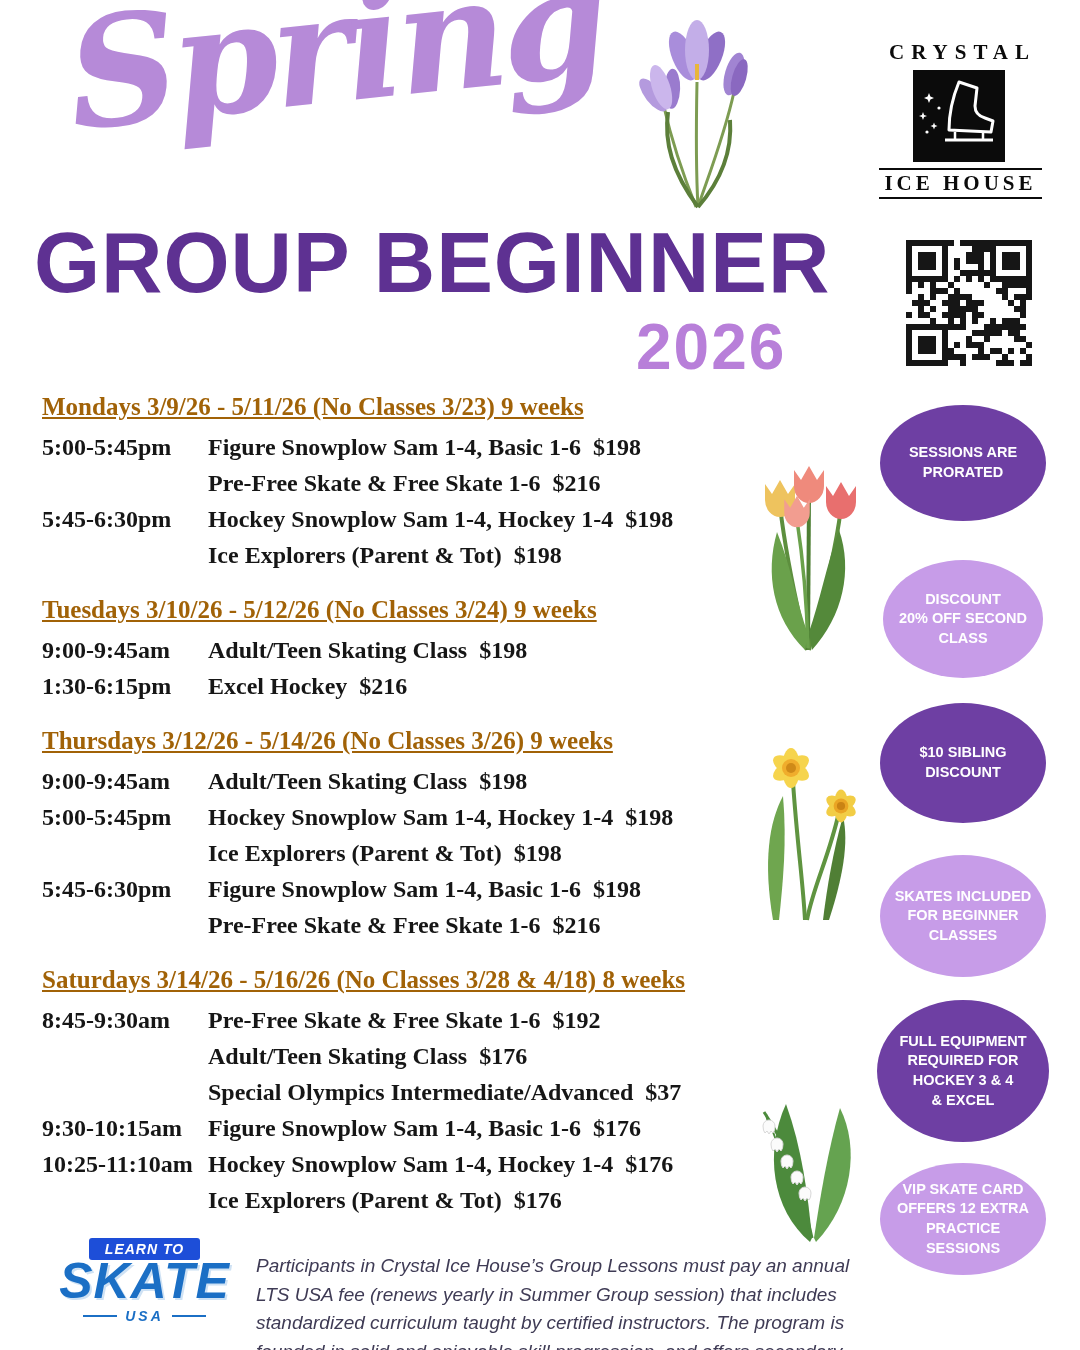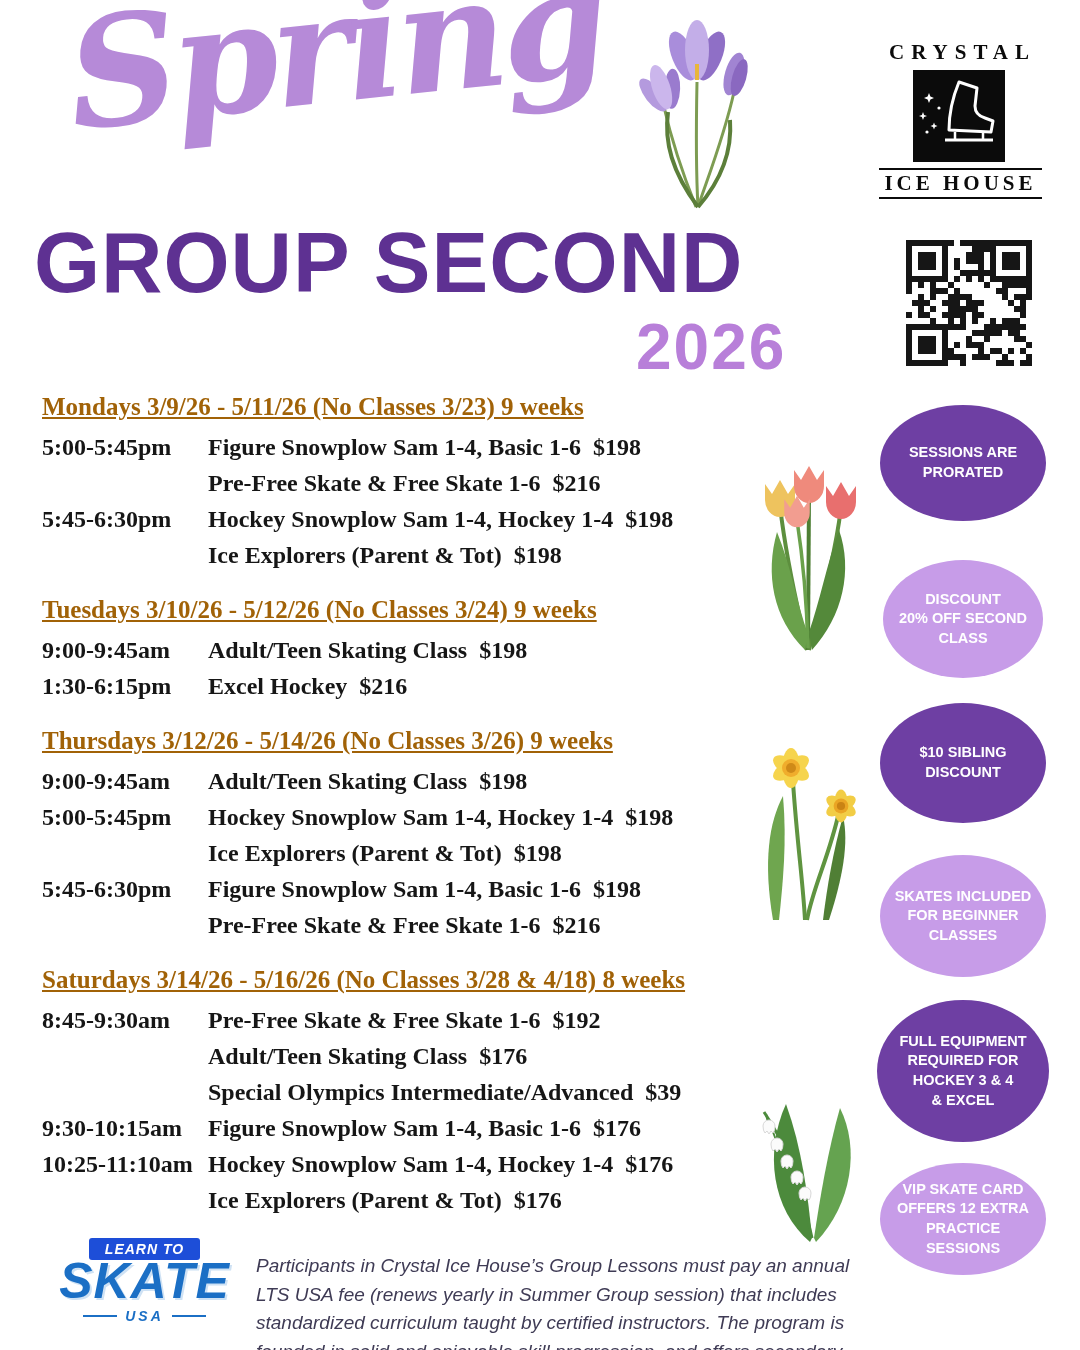--- a/index.html
+++ b/index.html
@@ -71,21 +71,21 @@
     position:absolute;left:256px;top:1252px;width:622px;
     font-size:19px;font-style:italic;line-height:1.5;color:#3f3b55;
   }
 </style>
 </head>
 <body>
 
 <div class="page">
 
   <div class="script-title">Spring</div>
-  <div class="main-title">GROUP SECOND</div>
+  <div class="main-title">GROUP BEGINNER</div>
   <div class="year">2026</div>
 
   <div class="illus" style="left:612px;top:12px;width:170px;height:200px;">
     <svg viewBox="0 0 170 200" width="170" height="200">
       <path d="M85 70 C84 120 84 160 86 195" stroke="#7d9c52" stroke-width="3" fill="none"></path>
       <path d="M52 95 C60 130 72 165 84 195" stroke="#7d9c52" stroke-width="3" fill="none"></path>
       <path d="M122 80 C112 125 96 165 86 195" stroke="#7d9c52" stroke-width="3" fill="none"></path>
       <path d="M86 195 C60 160 52 130 56 100" stroke="#5c7f3a" stroke-width="4" fill="none"></path>
       <path d="M86 195 C112 165 120 135 118 108" stroke="#5c7f3a" stroke-width="4" fill="none"></path>
       <g transform="translate(85,42)">
@@ -634,21 +634,21 @@
       <div class="row">
           <span class="time">8:45-9:30am</span>
           <span class="cls">Pre-Free Skate &amp; Free Skate 1-6  $192</span>
         </div>
       <div class="row">
           <span class="time"></span>
           <span class="cls">Adult/Teen Skating Class  $176</span>
         </div>
       <div class="row">
           <span class="time"></span>
-          <span class="cls">Special Olympics Intermediate/Advanced  $39</span>
+          <span class="cls">Special Olympics Intermediate/Advanced  $37</span>
         </div>
       <div class="row">
           <span class="time">9:30-10:15am</span>
           <span class="cls">Figure Snowplow Sam 1-4, Basic 1-6  $176</span>
         </div>
       <div class="row">
           <span class="time">10:25-11:10am</span>
           <span class="cls">Hockey Snowplow Sam 1-4, Hockey 1-4  $176</span>
         </div>
       <div class="row">

